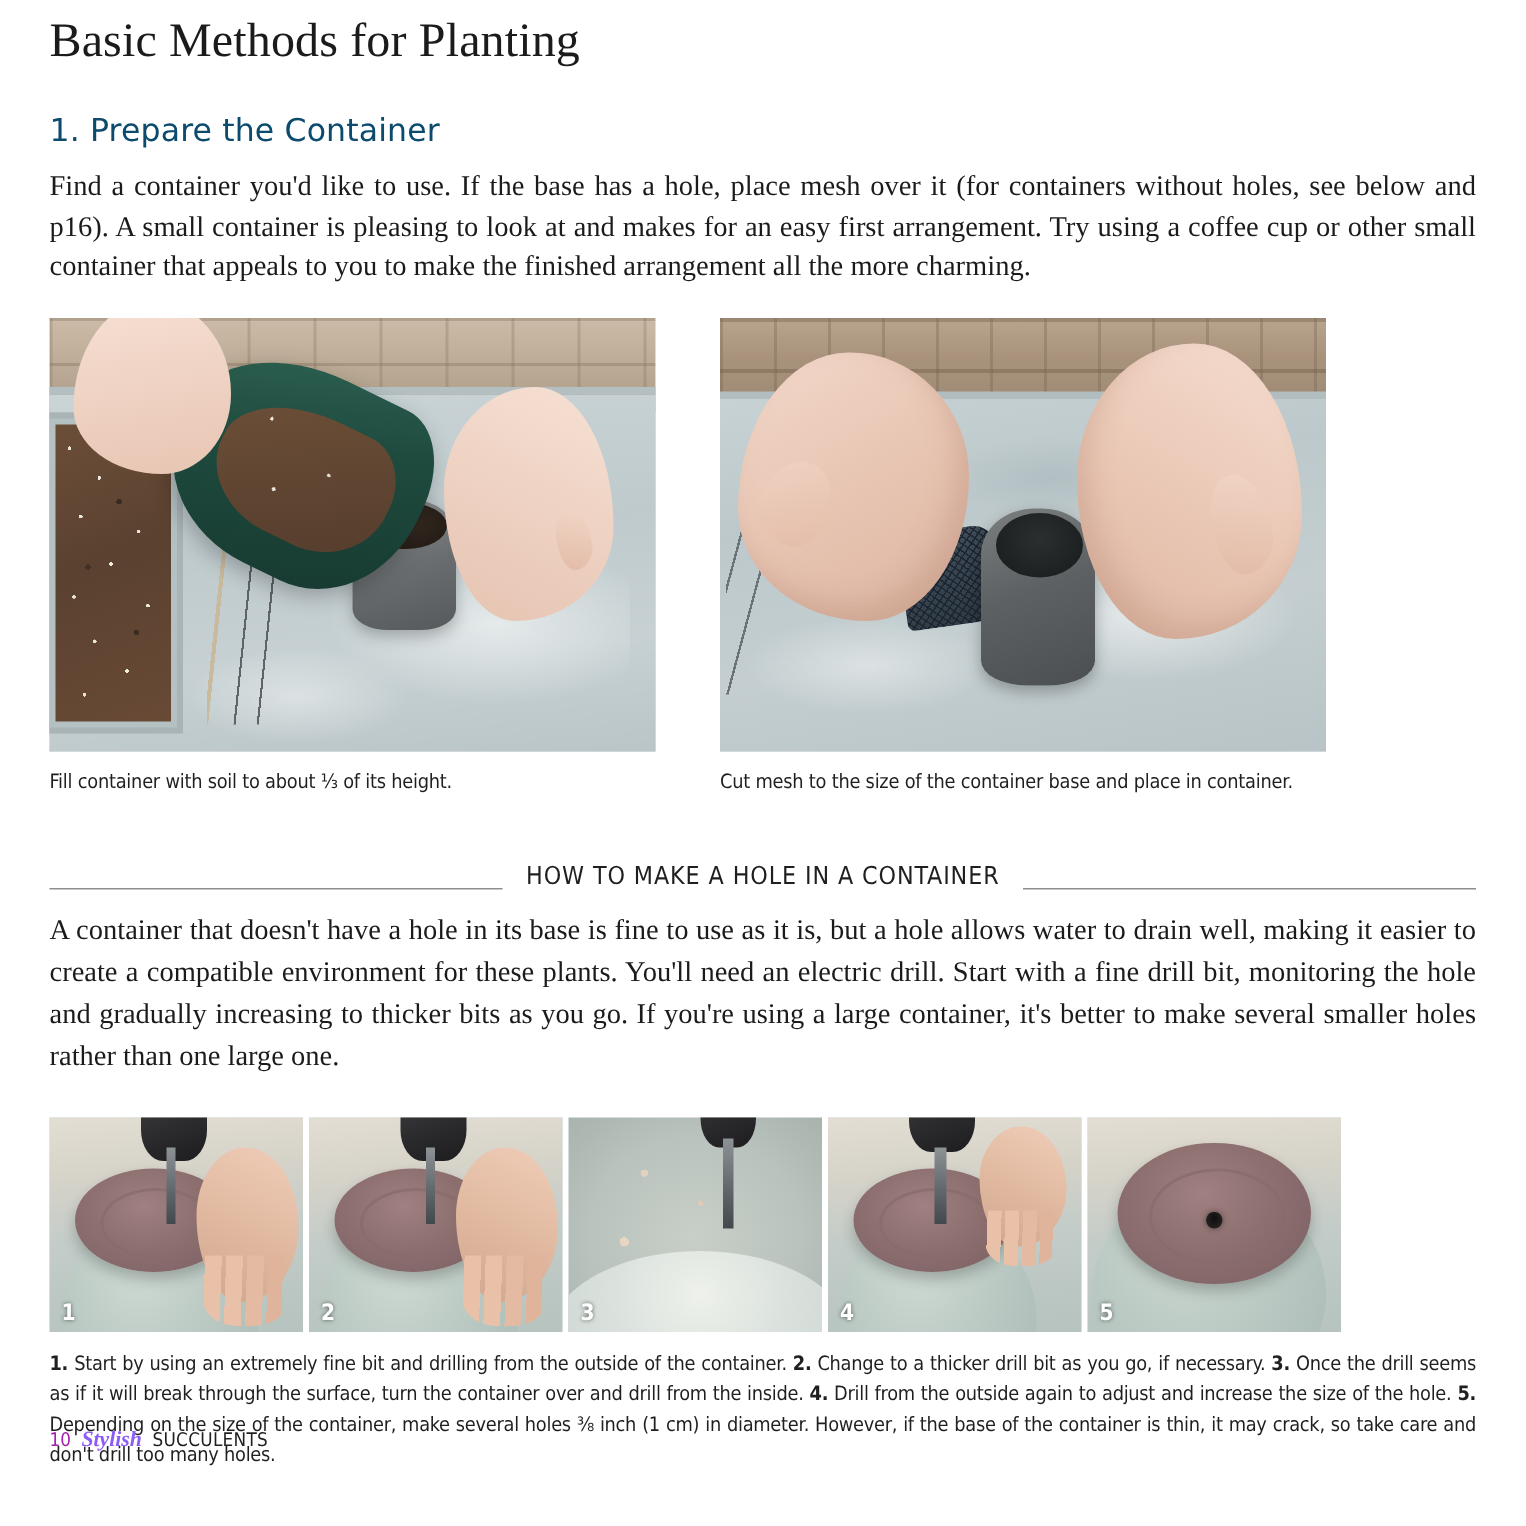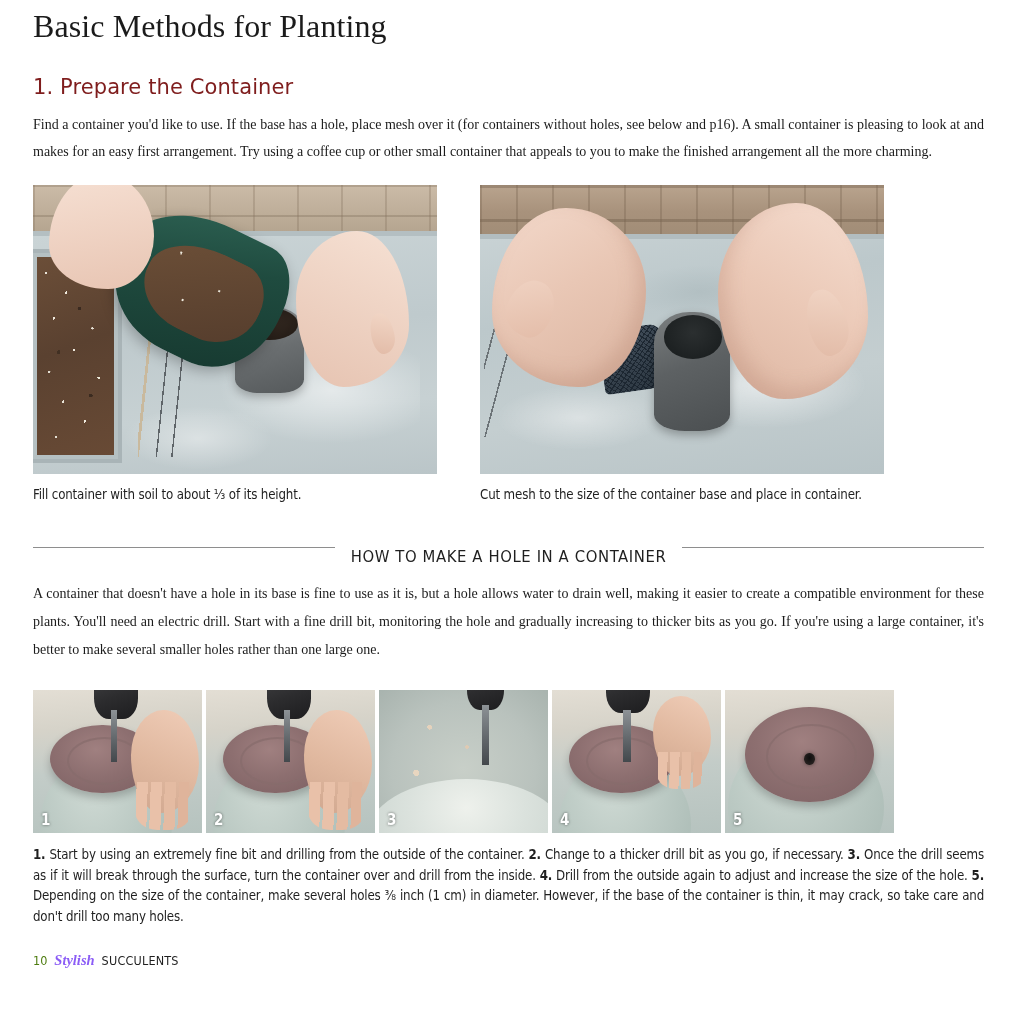--- a/index.html
+++ b/index.html
@@ -34,31 +34,31 @@
     margin: 0;
     padding-top: 8px;
     line-height: 1.15;
   }
 
   
   .section-heading {
     font-family: "DejaVu Sans", sans-serif;
     font-size: 21px;
     font-weight: 400;
-    color: #7f1d1d;
+    color: #0c4a6e;
     margin: 0;
     padding-top: 30px;
     letter-spacing: 0.1px;
     line-height: 1.2;
   }
 
   
   .body-text {
     font-family: "Liberation Serif", serif;
-    font-size: 14px;
+    font-size: 19px;
     line-height: 26.6px;
     color: #1b1b1b;
     margin: 0;
     padding-top: 12px;
     text-align: justify;
     hyphens: none;
   }
   .body-text.second {
     padding-top: 14px;
     line-height: 28px;
@@ -83,21 +83,21 @@
     font-size: 13.2px;
     color: #1f1f1f;
     padding-top: 12px;
     letter-spacing: -0.15px;
     line-height: 1.3;
   }
 
   
   .divider-row {
     display: flex;
-    align-items: flex-start;
+    align-items: flex-end;
     gap: 16px;
     margin-top: 44px;
   }
   .divider-line {
     flex: 1 1 auto;
     height: 1px;
     background: #8e8e8e;
   }
   .divider-label {
     font-family: "DejaVu Sans Condensed", "DejaVu Sans", sans-serif;
@@ -149,21 +149,21 @@
     position: absolute;
     left: 33px;
     bottom: 12px;
     display: flex;
     align-items: baseline;
     gap: 7px;
   }
   .footer-page {
     font-family: "DejaVu Sans Condensed", "DejaVu Sans", sans-serif;
     font-size: 12.5px;
-    color: #4d7c0f;
+    color: #a21caf;
   }
   .footer-title-italic {
     font-family: "Liberation Serif", serif;
     font-style: italic;
     font-weight: bold;
     font-size: 14.5px;
     color: #8b5cf6;
   }
   .footer-title-caps {
     font-family: "DejaVu Sans Condensed", "DejaVu Sans", sans-serif;

